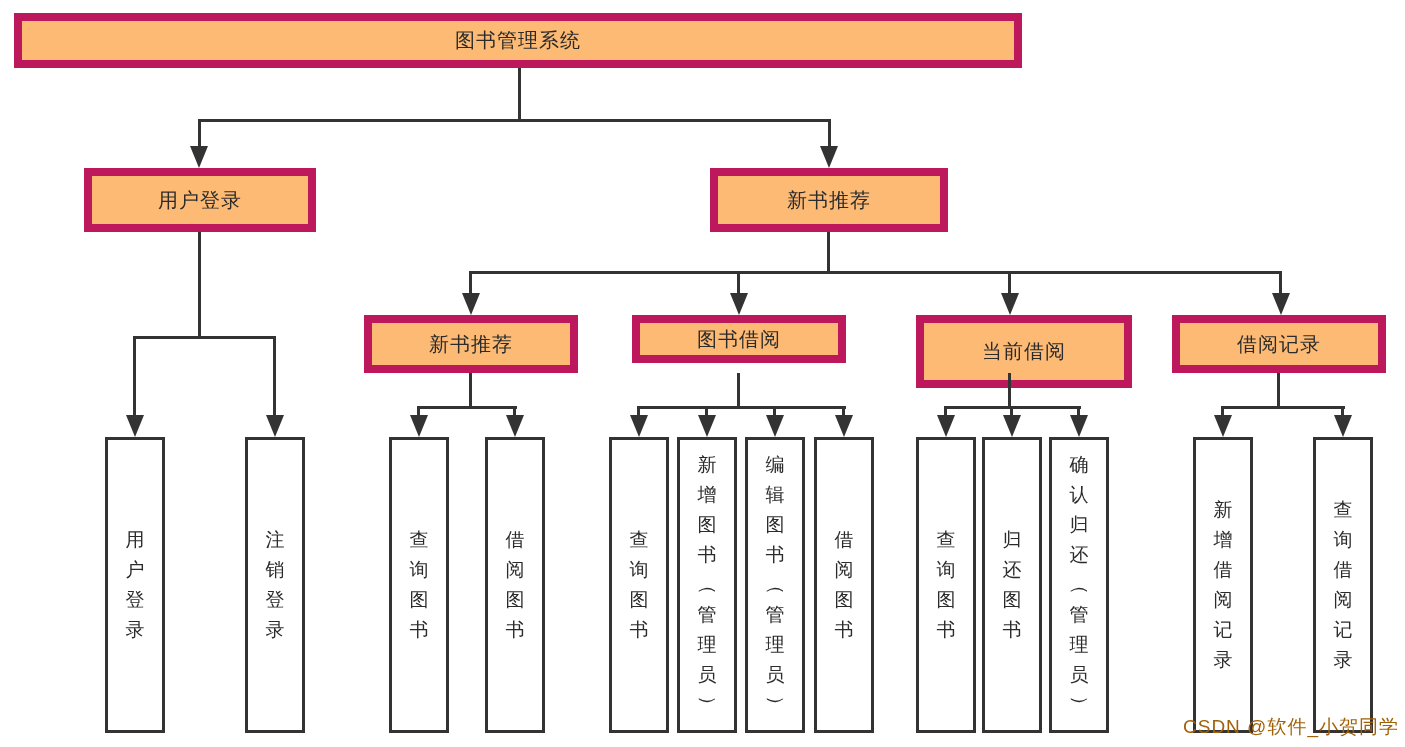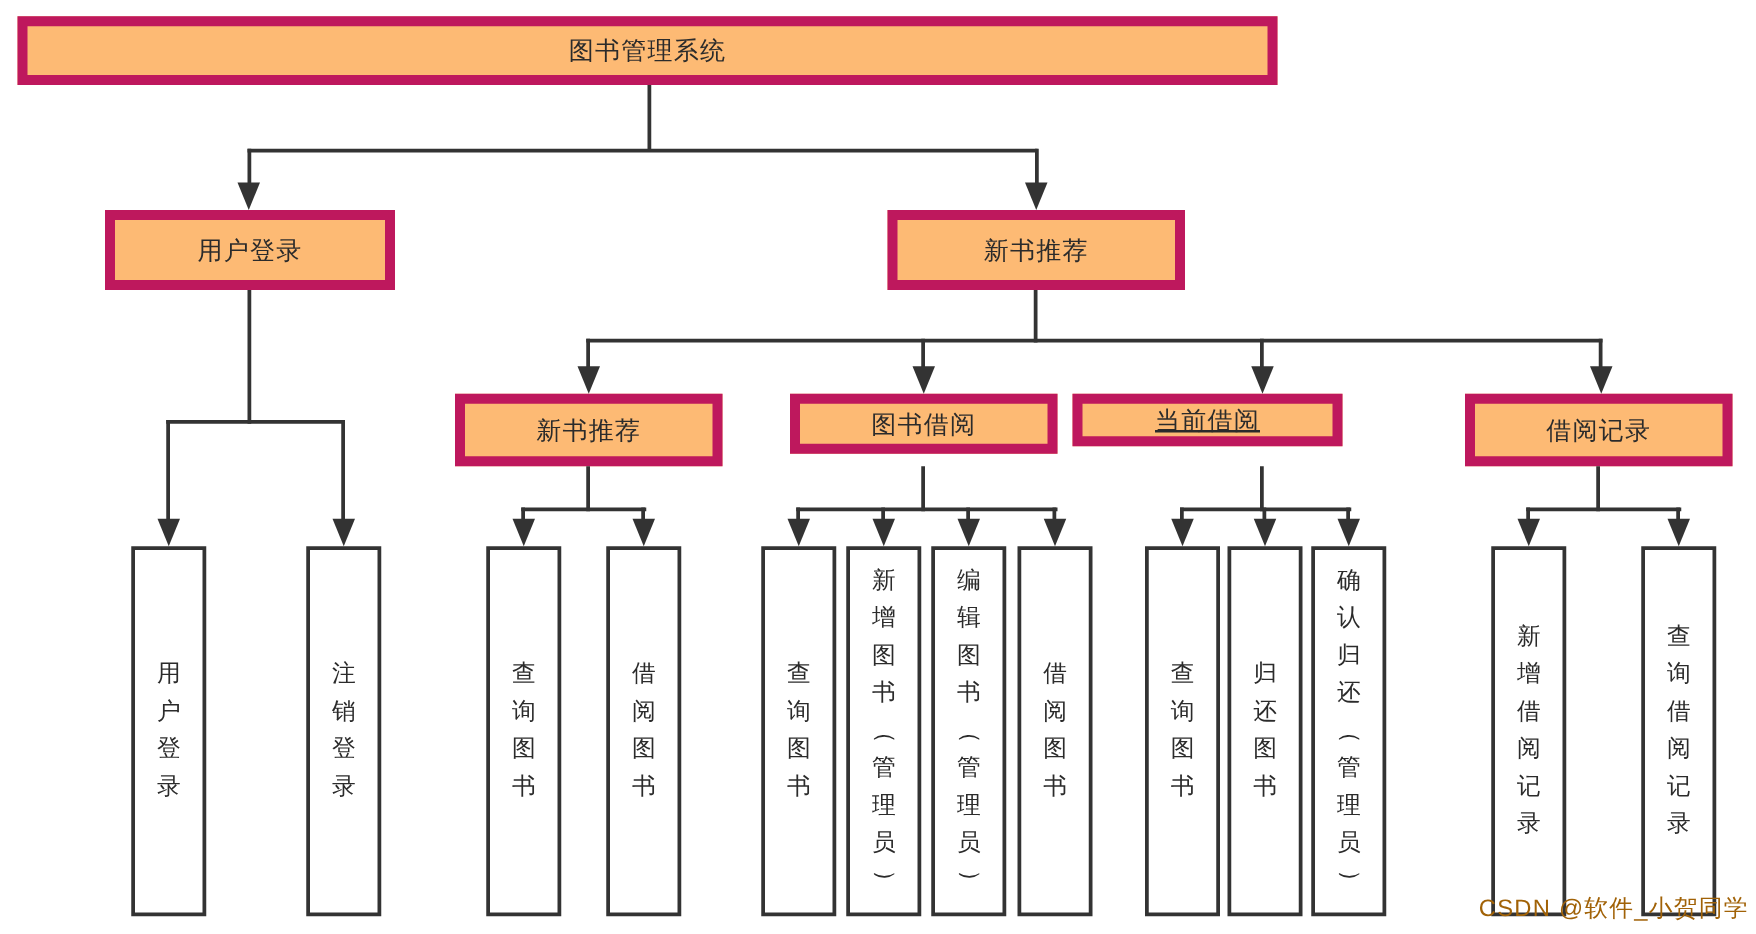--- a/index.html
+++ b/index.html
@@ -76,21 +76,21 @@
   </div>
 
   <div class="node" style="left:364px;top:315px;width:214px;height:58px;">
     <span>新书推荐</span>
   </div>
 
   <div class="node" style="left:632px;top:315px;width:214px;height:48px;">
     <span>图书借阅</span>
   </div>
 
-  <div class="node" style="left:858px;top:315px;width:216px;height:42px;text-decoration:underline;">
+  <div class="node" style="left:916px;top:315px;width:216px;height:73px;">
     <span>当前借阅</span>
   </div>
 
   <div class="node" style="left:1172px;top:315px;width:214px;height:58px;align-items:center;">
     <span>借阅记录</span>
   </div>
 
   <div class="leaf" style="left:105px;">
     <div class="vtext">
         <div class="vchar">用</div>

